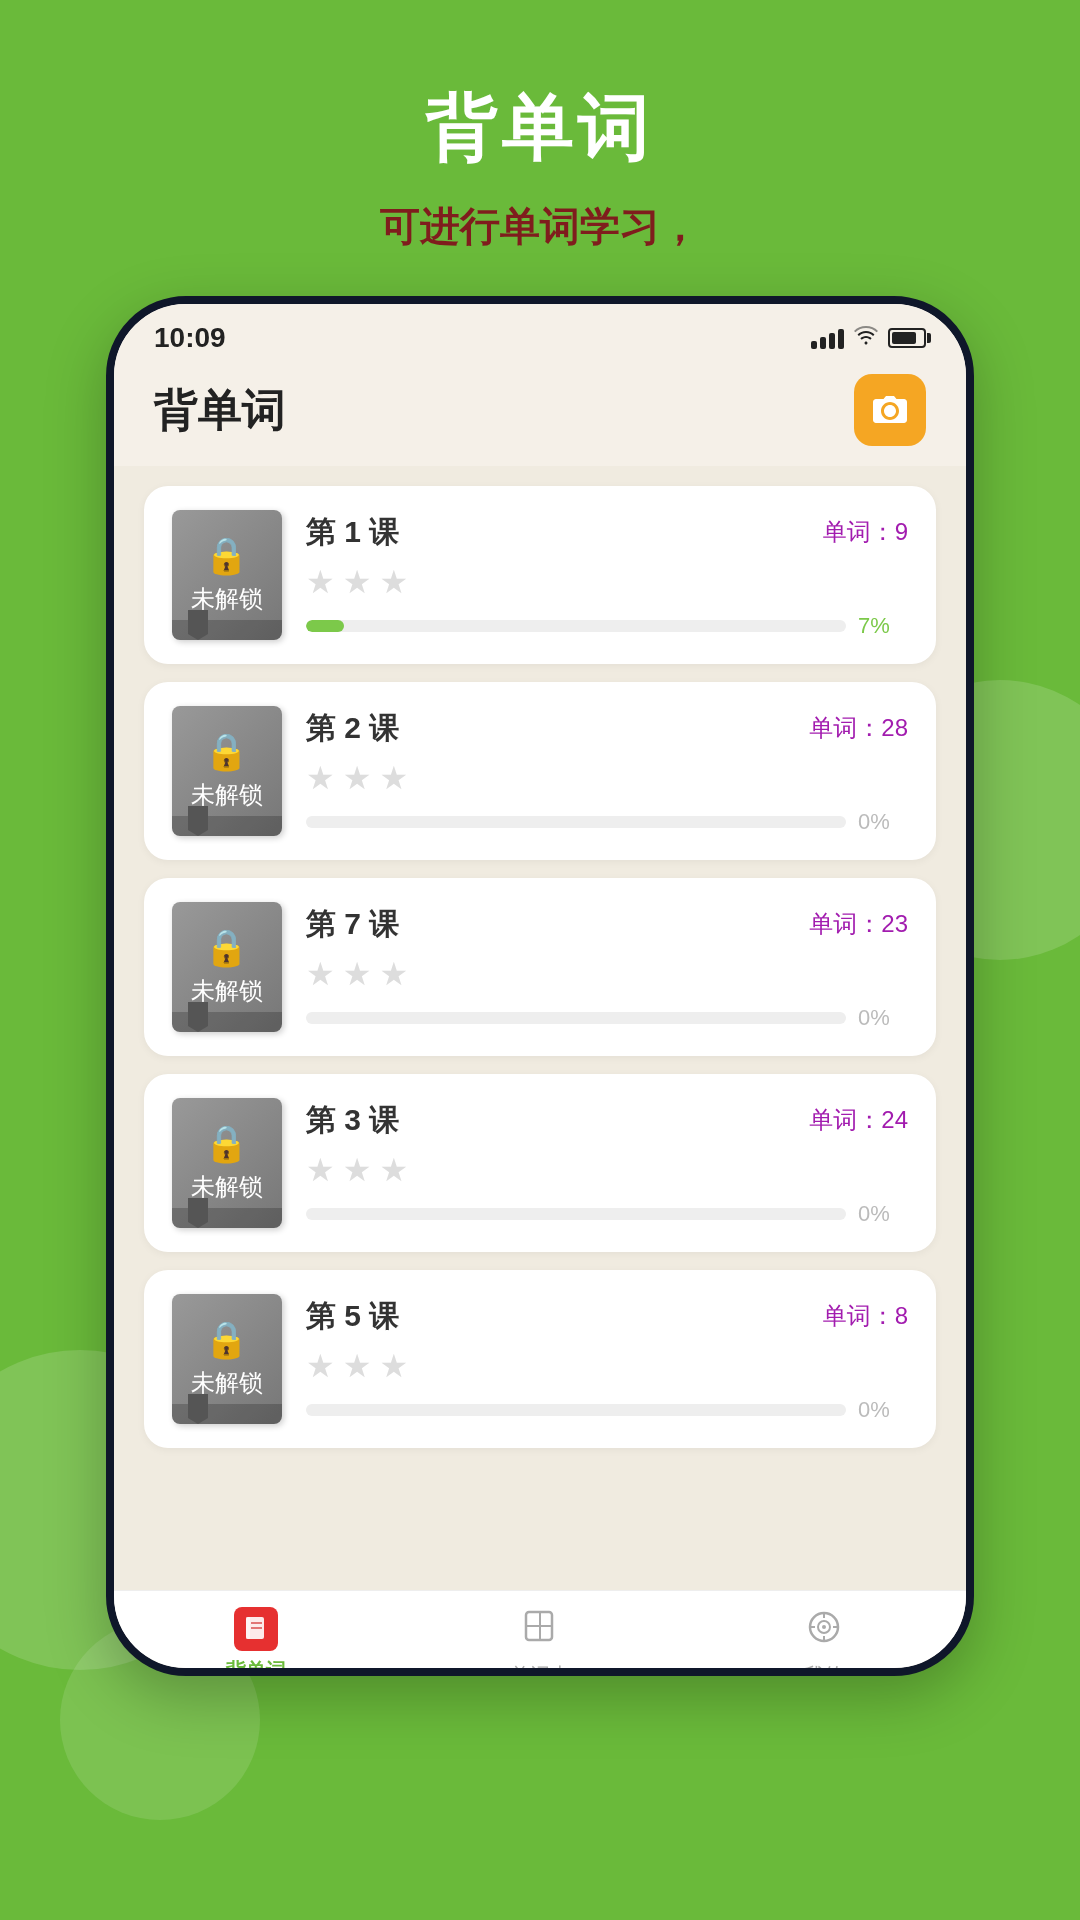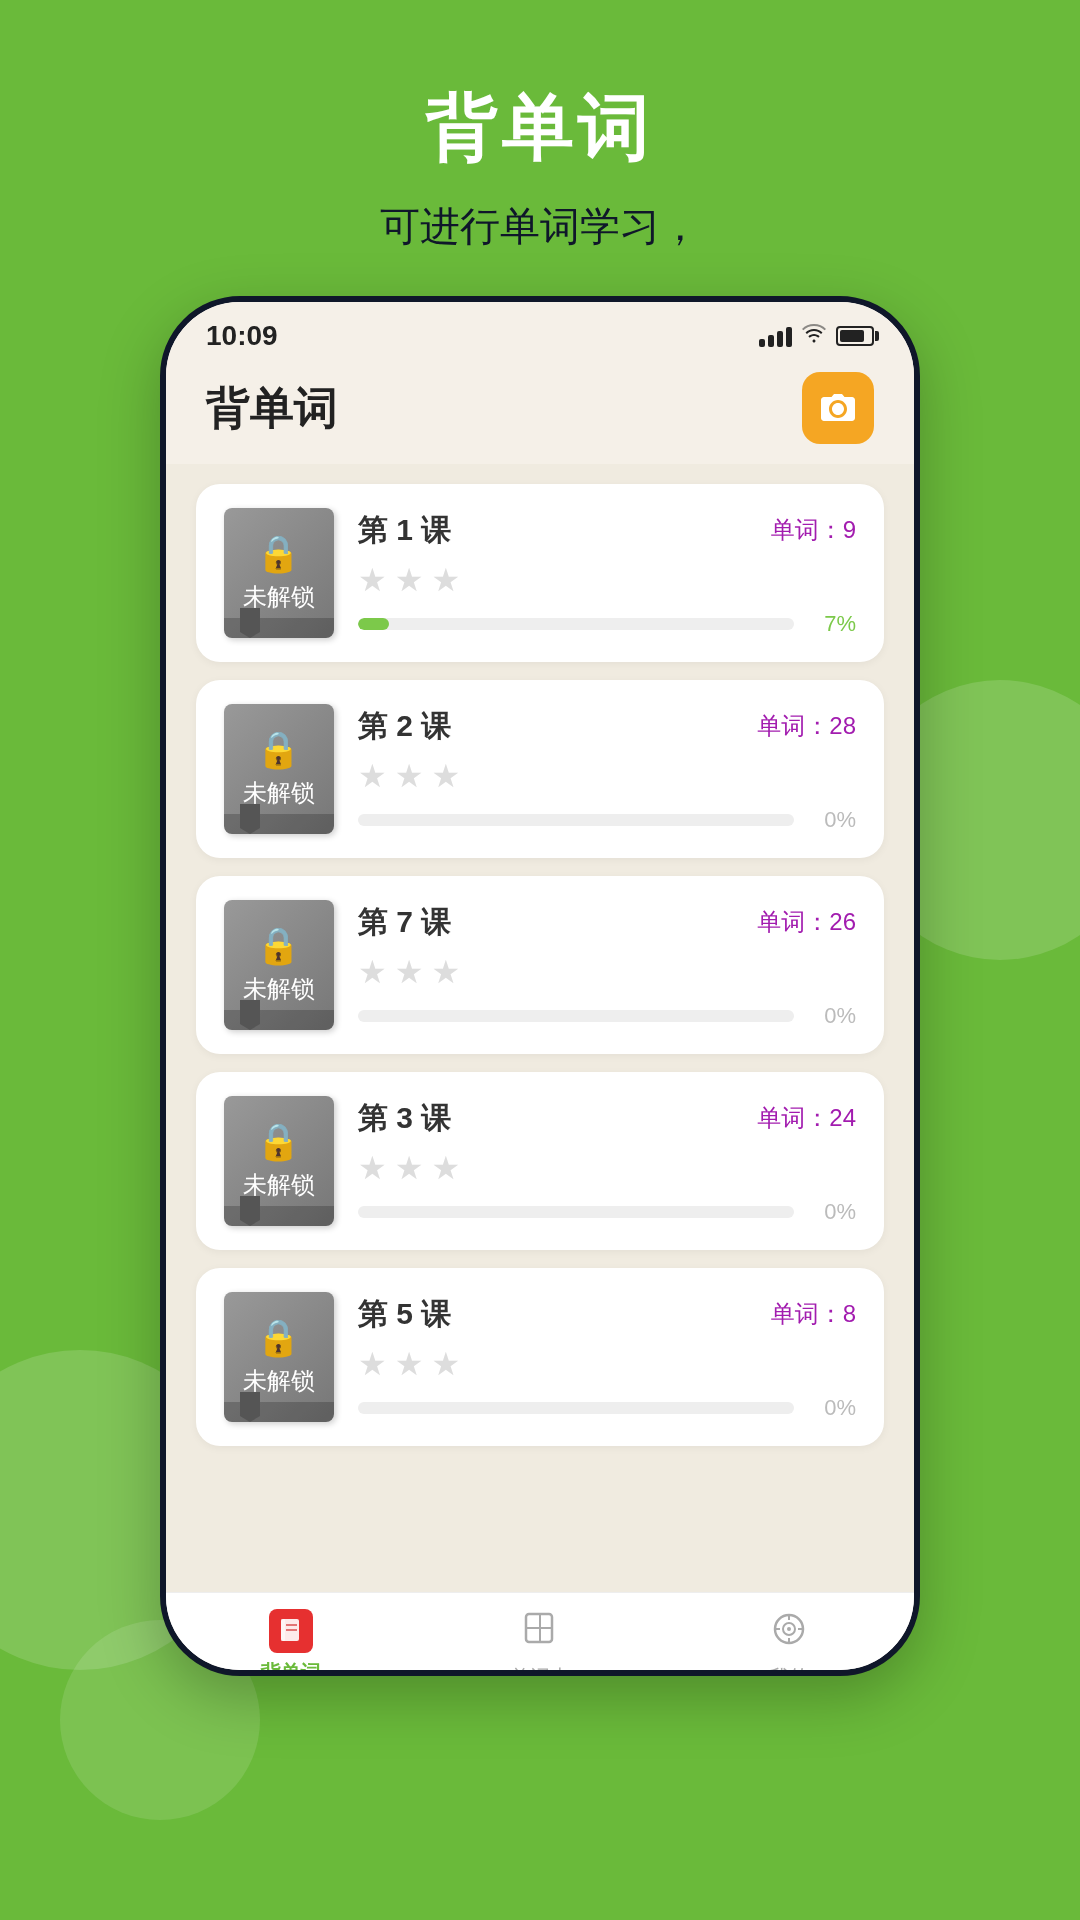--- a/index.html
+++ b/index.html
@@ -55,36 +55,36 @@
     .header-title {
       font-size: 72px;
       font-weight: 700;
       color: white;
       letter-spacing: 4px;
       margin-bottom: 20px;
     }
 
     .header-subtitle {
       font-size: 40px;
-      color: #0f172a;
+      color: #7f1d1d;
       line-height: 1.5;
-      font-weight: 400;
+      font-weight: 700;
     }
 
     
     .phone-mockup {
-      width: 760px;
+      width: 868px;
       height: 1380px;
       background: #f5f0e8;
       border-radius: 80px;
       position: relative;
       z-index: 2;
       box-shadow: 0 20px 60px rgba(0,0,0,0.25);
       overflow: hidden;
-      border: 6px solid #0f172a;
+      border: 8px solid #0f172a;
     }
 
     
     .phone-mockup::before {
       content: '';
       position: absolute;
       left: -20px;
       top: 220px;
       width: 14px;
       height: 80px;
@@ -265,21 +265,20 @@
       left: 16px;
       width: 20px;
       height: 30px;
       background: #555;
       clip-path: polygon(0 0, 100% 0, 100% 80%, 50% 100%, 0 80%);
       z-index: 2;
     }
 
     .lesson-info {
       flex: 1;
-      text-align: right;
     }
 
     .lesson-top {
       display: flex;
       justify-content: space-between;
       align-items: center;
       margin-bottom: 10px;
     }
 
     .lesson-name {
@@ -484,21 +483,21 @@
     <div class="lesson-card">
       <div class="book-icon">
         <span class="lock-symbol">🔒</span>
         <span class="unlock-text">未解锁</span>
         <div class="bookmark"></div>
       </div>
       <div class="lesson-info">
         <div class="lesson-top">
           <span class="lesson-name">第 7 课</span>
           <span class="word-count">
-            <span>单词：</span><span>26</span>
+            <span>单词：</span><span>23</span>
           </span>
         </div>
         <div class="stars">
           <span class="star">★</span>
           <span class="star">★</span>
           <span class="star">★</span>
         </div>
         <div class="progress-bar-wrap">
           <div class="progress-bar">
             <div class="progress-fill" style="width: 0%"></div>

